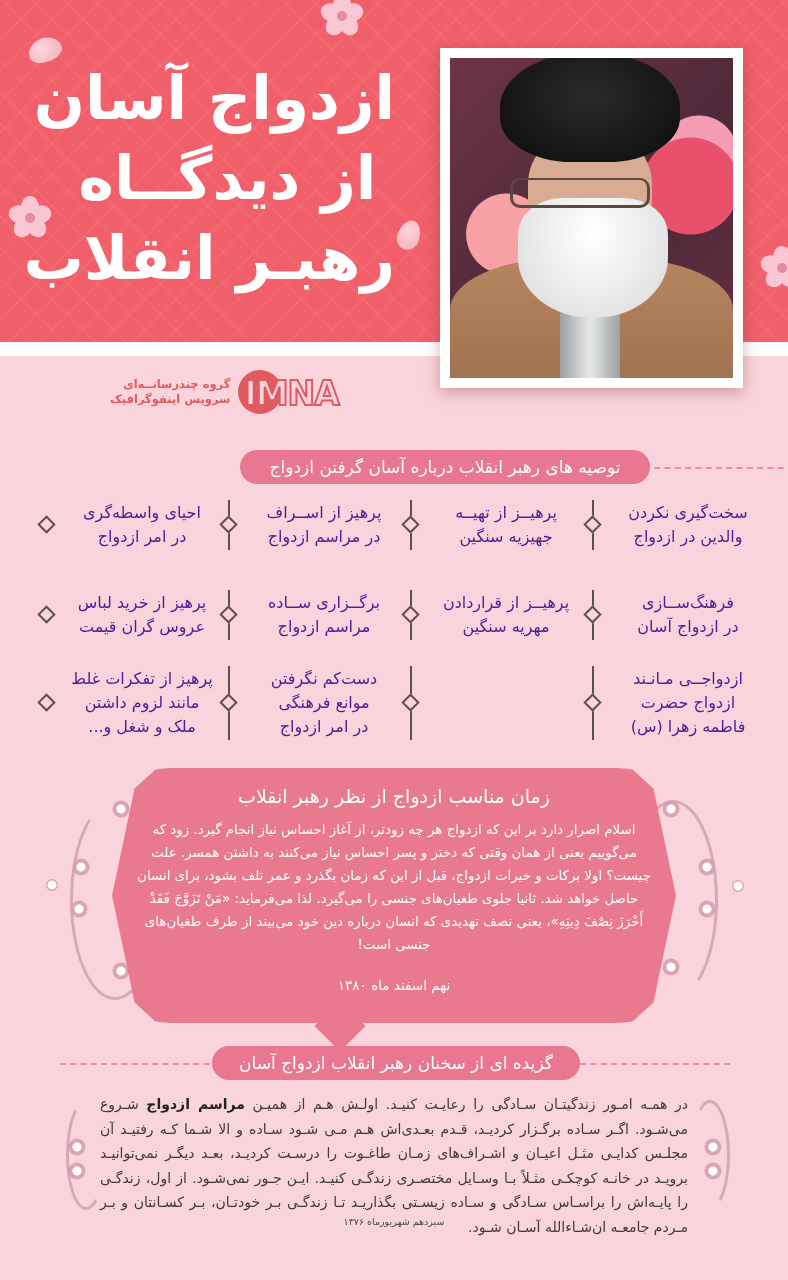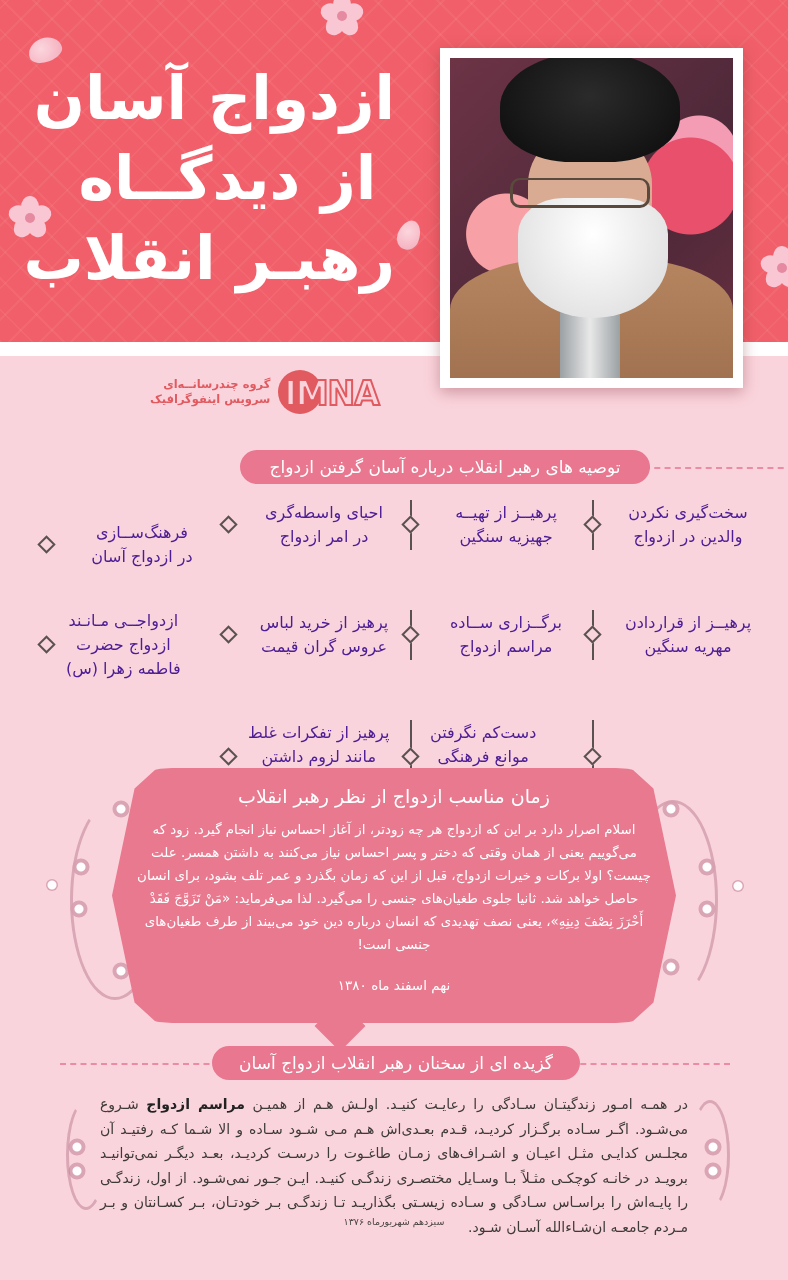--- a/index.html
+++ b/index.html
@@ -95,21 +95,20 @@
   }
 
   
   .logo-wrap {
     position: absolute; left: 110px; top: 368px; height: 48px; display: flex; align-items: center; gap: 8px;
     direction: ltr;
   }
   .logo-text {
     color: #e05a60; font-size: 11.5px; line-height: 15px; text-align: right; font-weight: bold;
     direction: rtl;
-    margin-left: 40px;
   }
   .logo-mark {
     position: relative; width: 110px; height: 44px;
     direction: ltr;
   }
   .logo-circle {
     position: absolute; left: 0; top: 0; width: 44px; height: 44px; border-radius: 50%;
     background: #e05a60;
   }
   .logo-letters {
@@ -135,21 +134,21 @@
     position: absolute; left: 40px; top: 500px; width: 728px;
     display: grid; grid-template-columns: repeat(4, 182px); row-gap: 20px;
   }
   .grid-item {
     position: relative; display: flex; align-items: center; justify-content: center;
     text-align: center; padding-left: 26px; padding-right: 4px;
     font-size: 16px; line-height: 24px; color: #4c1d95;
   }
   .grid-item.r0 { height: 50px; }
   .grid-item.r1 { height: 50px; margin-top: 20px; }
-  .grid-item.r2 { height: 74px; margin-top: 18px; justify-content: flex-end; }
+  .grid-item.r2 { height: 74px; margin-top: 6px; }
   .sep {
     position: absolute; left: 6px; top: 0; bottom: 0; width: 2px; background: #5a5252;
   }
   .sep-diamond {
     position: absolute; left: 0; top: 50%; width: 13px; height: 13px; margin-top: -7px;
     background: #fad4dc; border: 2px solid #5a5252; transform: rotate(45deg);
   }
   .grid-item:nth-child(4n) .sep { display: none; }
 
   
@@ -275,20 +274,28 @@
     </div>
   <div class="grid-item r0">
       <div class="sep"></div>
       <div class="sep-diamond"></div>
       <div>
         <div>پرهیــز از تهیــه</div>
         <div>جهیزیه سنگین</div>
       </div>
     </div>
   <div class="grid-item r0">
+      <div class="sep"></div>
+      <div class="sep-diamond"></div>
+      <div>
+        <div>پرهیز از اســراف</div>
+        <div>در مراسم ازدواج</div>
+      </div>
+    </div>
+  <div class="grid-item r0">
       <div class="sep-diamond"></div>
       <div>
         <div>احیای واسطه‌گری</div>
         <div>در امر ازدواج</div>
       </div>
     </div>
 
   <div class="grid-item r1">
       <div class="sep"></div>
       <div class="sep-diamond"></div>

